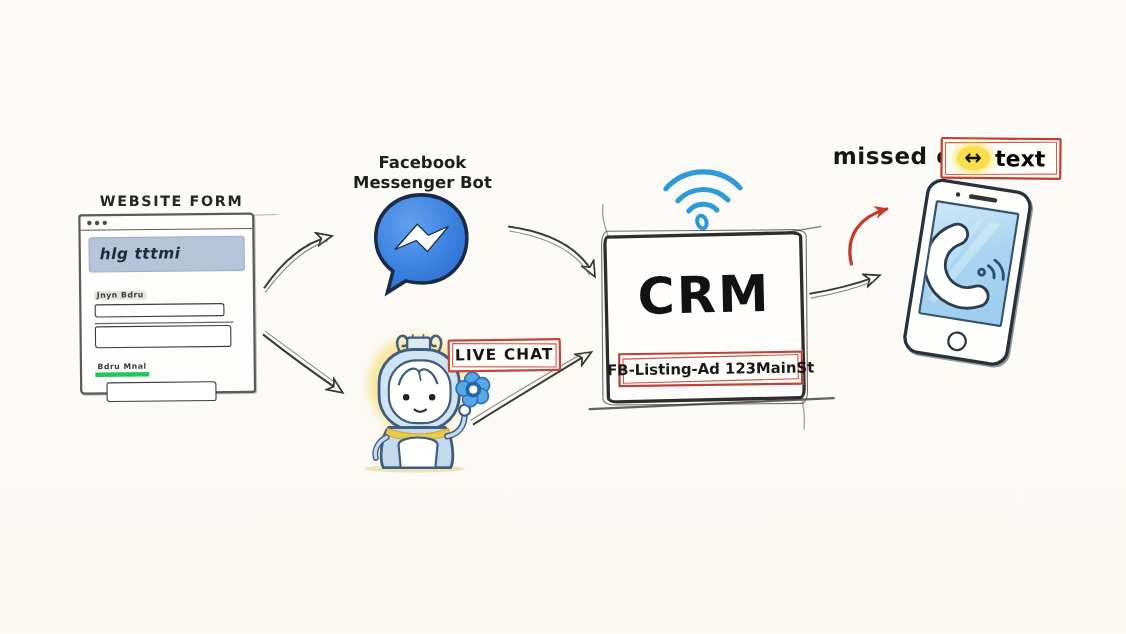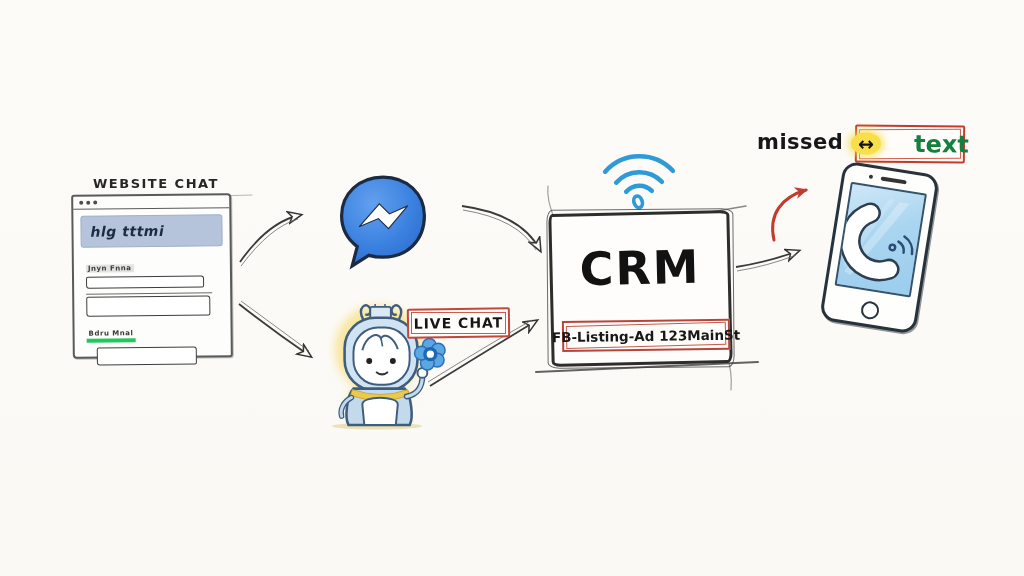--- a/index.html
+++ b/index.html
@@ -43,21 +43,21 @@
   .crm-title { text-align:center; margin-top:26px; font-size:46px; font-weight:bold; letter-spacing:2px; color:#121212; }
   .crm-tag { position:absolute; left:8px; width:168px; bottom:11px; height:31px; background:#fefdfa; border:2px solid #b9453a; transform:rotate(0.5deg); display:flex; align-items:center; justify-content:center; }
   .crm-tag::before { content:""; position:absolute; inset:2px; border:1px solid #c75a4e; transform:rotate(-0.7deg); }
   .crm-tag span { font-size:13.5px; font-weight:bold; color:#181818; position:relative; white-space:nowrap; }
 
   
   .missed-call { left:757px; top:130px; font-size:21px; font-weight:bold; color:#171717; letter-spacing:.5px; }
   .mc-box { left:855px; top:125px; width:110px; height:38px; border:2px solid #c23b2c; border-radius:2px; transform:rotate(0.6deg); display:flex; align-items:center; justify-content:center; gap:5px; background:#fefdf9; }
   .mc-box::before { content:""; position:absolute; inset:2px; border:1px solid #cf5e50; transform:rotate(-0.8deg); }
   .mc-arrow { font-size:19px; font-weight:bold; color:#111; background:#f7de4b; border-radius:50%; padding:0 7px; line-height:22px; box-shadow:0 0 7px 3px rgba(247,222,75,.75); position:relative; }
-  .mc-text { font-size:24px; font-weight:bold; color:#15803d; position:relative;padding-left:28px; }
+  .mc-text { font-size:20px; font-weight:bold; color:#000000; position:relative; }
 
   
   .phone { left:831px; top:167px; width:97px; height:161px; background:#fefefc; border:3px solid #28323c; border-radius:15px; transform:rotate(9deg); box-shadow:1.5px 1.5px 0 rgba(40,50,60,.5); }
   .phone .cam { position:absolute; left:24px; top:7px; width:4px; height:4px; border-radius:50%; background:#333; }
   .phone .speaker { position:absolute; left:36px; top:7px; width:26px; height:4px; border-radius:2px; background:#333; }
   .phone .screen { position:absolute; left:7px; right:7px; top:17px; bottom:33px; background:linear-gradient(155deg,#cfe7f7 0%,#a9d5f0 45%,#9bcdee 100%); border:2px solid #33536e; border-radius:2px; }
   .phone .home { position:absolute; left:50%; bottom:5px; transform:translateX(-50%); width:18px; height:18px; border:2.5px solid #28323c; border-radius:50%; background:#fff; }
 </style>
 </head>
 <body>
@@ -105,39 +105,40 @@
 
     <g stroke-linecap="round">
       <path d="M74,200 L252,195" stroke="#9a9a9a" stroke-width="1" opacity=".7" fill="none"></path>
       <path d="M536,372 L758,362" stroke="#3c3c3c" stroke-width="2" opacity=".8" fill="none"></path>
       <path d="M688,216 L746,206" stroke="#555" stroke-width="1.4" opacity=".7" fill="none"></path>
       <path d="M554,218 C549,204 547,196 548,186" stroke="#555" stroke-width="1.2" opacity=".55" fill="none"></path>
       <path d="M727,356 C731,368 732,378 731,390" stroke="#555" stroke-width="1.2" opacity=".55" fill="none"></path>
     </g>
   </svg>
 
-  <div class="abs form-title">WEBSITE CHAT</div>
+  <div class="abs form-title">WEBSITE FORM</div>
 
   <div class="abs browser">
     <div class="chrome">
       <span class="dot"></span>
       <span class="dot"></span>
       <span class="dot"></span>
     </div>
     <div class="form-header">hlg tttmi</div>
     <div class="form-body">
-      <div class="f-label">Jnyn Fnna</div>
+      <div class="f-label">Jnyn Bdru</div>
       <div class="f-input w1"></div>
       <div class="f-rule"></div>
       <div class="f-input w2"></div>
       <div class="f-label u">Bdru Mnal</div>
       <div class="f-input w3"></div>
     </div>
   </div>
 
+  <div class="abs fb-label">Facebook Messenger Bot</div>
 
   <div class="abs messenger">
     <svg viewBox="0 0 100 114" width="92" height="110">
       <defs>
         <radialGradient id="mgrad" cx="38%" cy="30%" r="85%">
           <stop offset="0%" stop-color="#63a0ee"></stop>
           <stop offset="55%" stop-color="#3b82e0"></stop>
           <stop offset="100%" stop-color="#2a66c8"></stop>
         </radialGradient>
       </defs>

